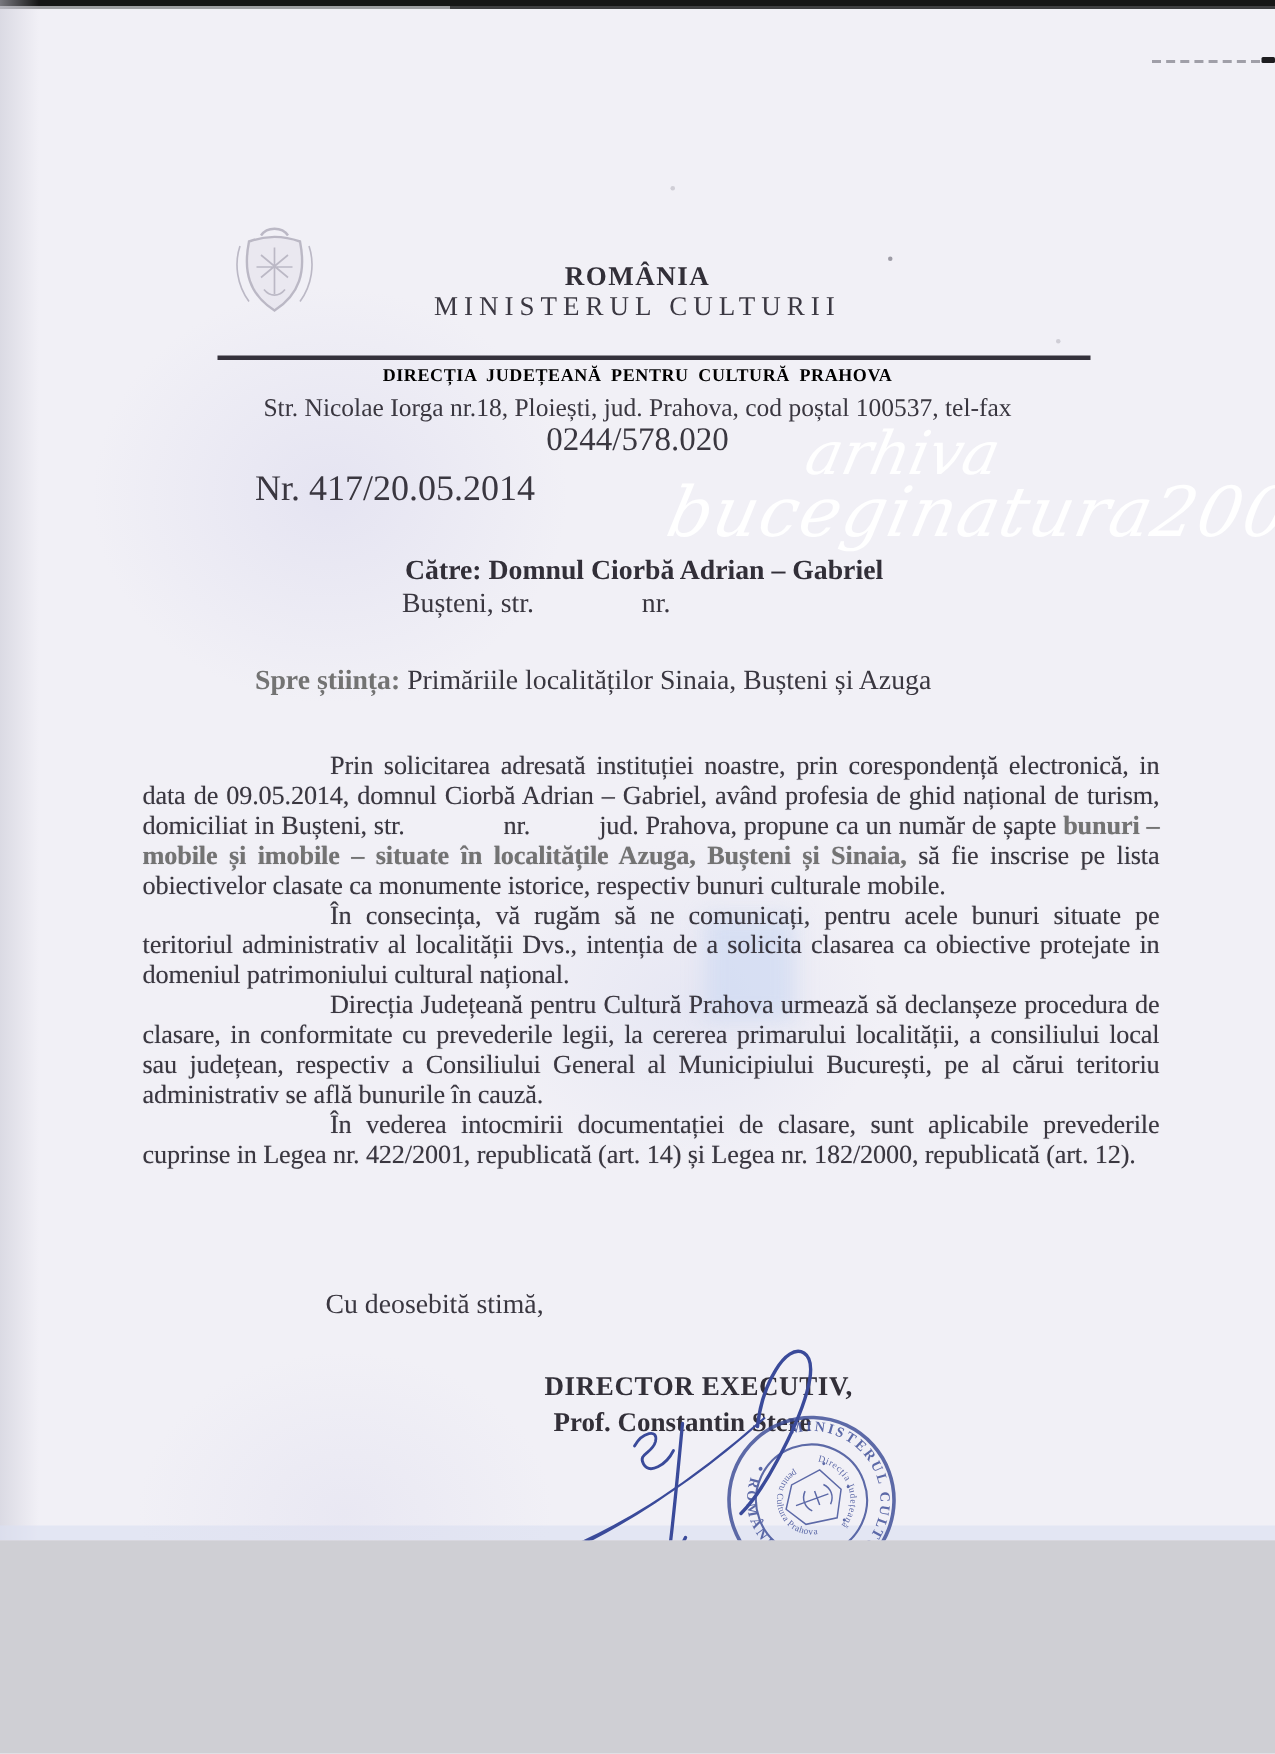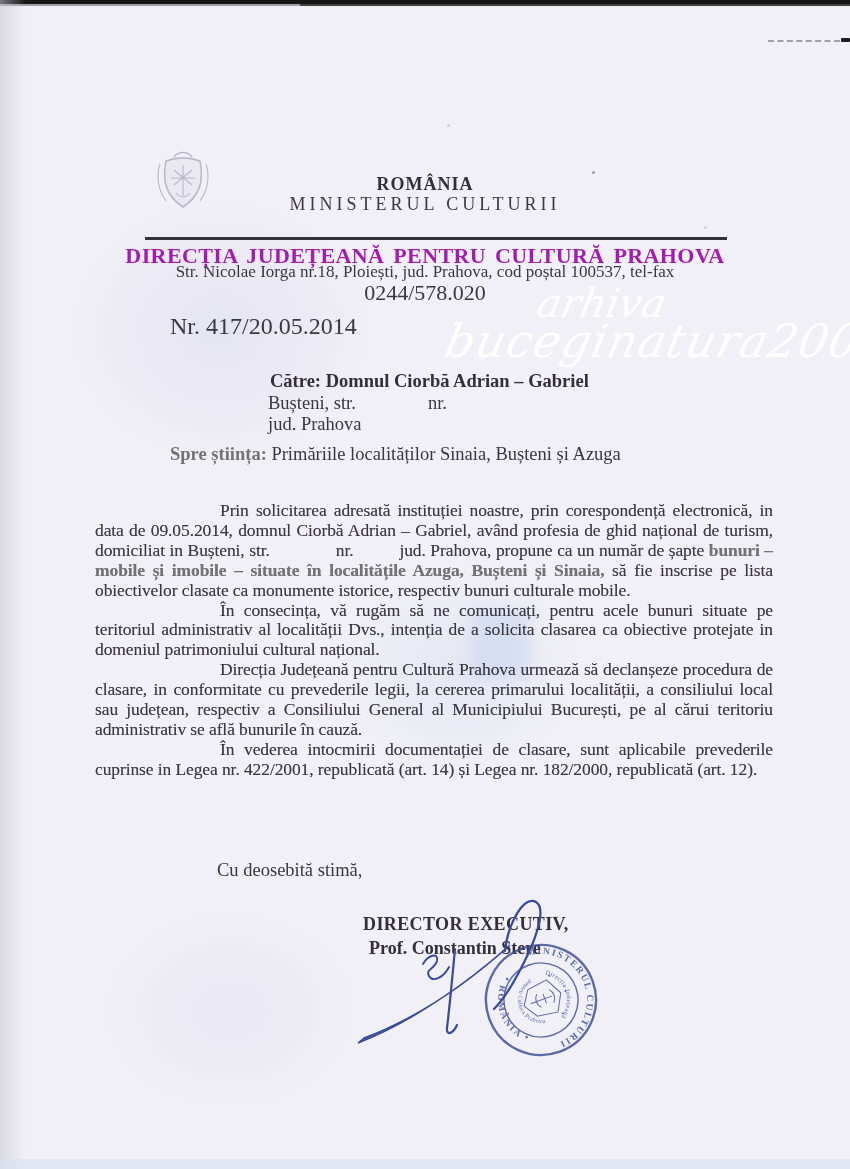--- a/index.html
+++ b/index.html
@@ -1,17 +1,17 @@
 <!DOCTYPE html>
 <html><head>
 <meta charset="utf-8">
 <style>
   html,body{margin:0;padding:0;background:#cfcfd4;}
   .page{
-    position:relative;width:850px;height:1169px;margin:0 auto;
+    position:relative;width:850px;height:1027px;margin:0 auto;
     background:#f1f0f6;overflow:hidden;
     font-family:"Liberation Serif",serif;color:#3a3740;
   }
   .abs{position:absolute;}
   
   .top-edge{top:0;left:0;right:0;height:4px;background:#161616;}
   .top-edge2{top:4px;left:0;width:300px;height:2px;background:#909094;opacity:.85;}
   .top-edge3{top:4px;left:300px;right:0;height:2px;background:#2b2b2e;opacity:.9;}
   .left-band{left:0;top:0;bottom:0;width:26px;background:linear-gradient(90deg,rgba(200,200,212,.55),rgba(200,200,212,0));}
   .bottom-band{left:0;right:0;bottom:0;height:10px;background:rgba(219,224,241,.65);}
@@ -23,21 +23,21 @@
   .sm3{left:470px;top:610px;width:60px;height:70px;background:rgba(198,213,242,.55);filter:blur(7px);}
   .sm4{left:90px;top:900px;width:280px;height:220px;background:radial-gradient(ellipse at 50% 50%,rgba(221,220,238,.4),rgba(221,220,238,0) 70%);}
   .speck{width:3px;height:3px;border-radius:50%;background:rgba(90,88,100,.55);}
 
   
   .crest{left:152px;top:148px;width:62px;height:66px;opacity:.62;filter:blur(.4px);}
   .hdr{left:0;right:0;text-align:center;white-space:nowrap;}
   .country{top:174px;font-size:18px;font-weight:bold;letter-spacing:1px;color:#322f38;}
   .ministry{top:194px;font-size:18px;letter-spacing:4px;color:#3b3842;}
   .divider{top:237px;left:145px;width:582px;height:2.5px;background:#34313b;box-shadow:0 -3px 0 -1.5px rgba(52,49,59,.35);}
-  .directorate{top:243px;font-size:22px;font-weight:bold;letter-spacing:.4px;word-spacing:3px;color:#a21caf;}
+  .directorate{top:243px;font-size:12px;font-weight:bold;letter-spacing:.4px;word-spacing:3px;color:#000000;}
   .addr{top:262px;font-size:17px;}
   .phone{top:280px;font-size:22px;}
 
   
   .wm{color:rgba(255,255,255,.96);font-style:italic;font-family:"DejaVu Serif",serif;transform:skewX(-12deg);z-index:6;white-space:nowrap;}
   .wm1{left:538px;top:280px;font-size:40px;}
   .wm2{left:446px;top:314px;font-size:46px;letter-spacing:1px;}
 
   .refno{left:170px;top:313px;font-size:24px;}
 
@@ -102,21 +102,20 @@
   <div class="abs hdr phone">0244/578.020</div>
 
   <div class="abs wm wm1">arhiva</div>
   <div class="abs wm wm2">buceginatura2000</div>
 
   <div class="abs refno">Nr. 417/20.05.2014</div>
 
   <div class="abs addressee">
     <div class="l1">Către: Domnul Ciorbă Adrian – Gabriel</div>
     <div class="ind"><span>Bușteni, str.</span><span class="gap gap-c"></span><span>nr.</span></div>
-    <div class="ind">jud. Prahova</div>
   </div>
 
   <div class="abs cc">
     <span class="b">Spre știința:</span>
     <span>Primăriile localităților Sinaia, Bușteni și Azuga</span>
   </div>
 
   <div class="abs body-text">
     <p><span>Prin solicitarea adresată instituției noastre, prin corespondență electronică, in data de 09.05.2014, domnul Ciorbă Adrian – Gabriel, având profesia de ghid național de turism, domiciliat in Bușteni, str.</span><span class="gap gap-a"></span><span>nr.</span><span class="gap gap-b"></span><span>jud. Prahova, propune ca un număr de șapte</span>
       <span class="b">bunuri – mobile și imobile – situate în localitățile Azuga, Bușteni și Sinaia,</span>

